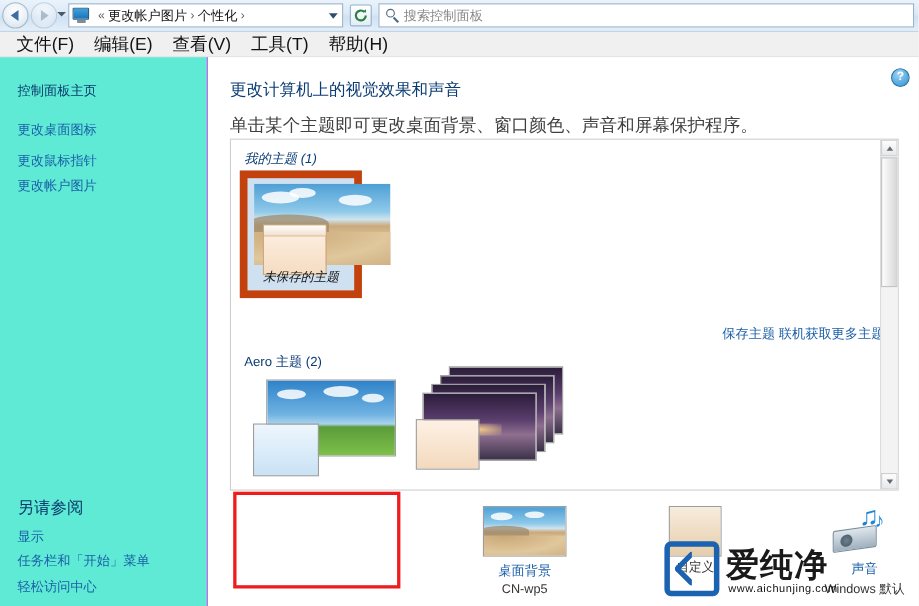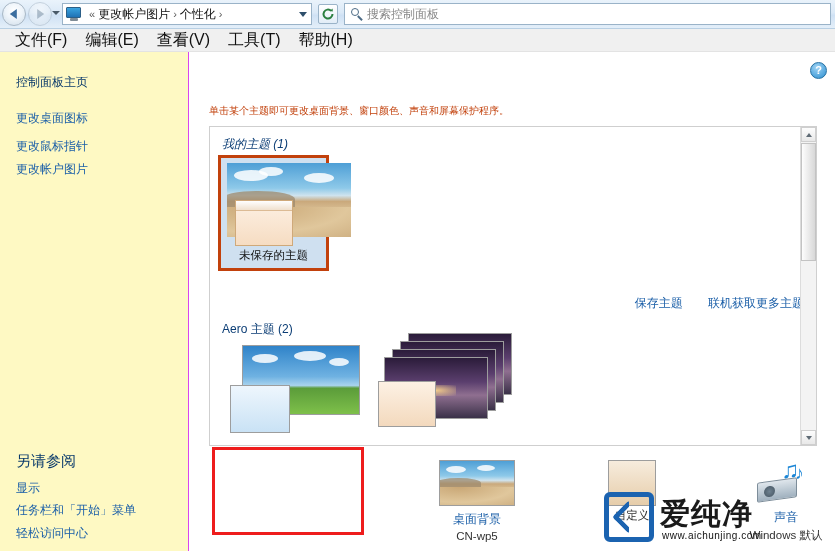--- a/index.html
+++ b/index.html
@@ -83,49 +83,49 @@
   .menubar{
     position:absolute;left:0;top:29px;width:835px;height:23px;
     background:#f0f0f0;border-bottom:1px solid #e3e3e3;
     display:flex;align-items:center;padding-left:6px;box-sizing:border-box;
   }
   .menubar .mi{padding:2px 9px;font-size:16px;color:#111;}
 
   
   .leftpane{
     position:absolute;left:0;top:52px;width:188px;height:499px;
-    background:#fef9c3;border-right:1px solid #d946ef;text-decoration:underline;
+    background:#5eead4;border-right:1px solid #d946ef;text-decoration:underline;
   }
   .lp-head{position:absolute;left:16px;top:22px;font-size:12px;color:#0a3a6b;}
   .lp-link{position:absolute;left:16px;font-size:12px;color:#1b5fa8;}
   .lp-l1{top:58px;} .lp-l2{top:86px;} .lp-l3{top:109px;}
   .lp-see{position:absolute;left:16px;top:400px;font-size:15px;color:#0a3a6b;}
   .lp-s1{top:428px;text-align:center;} .lp-s2{top:450px;} .lp-s3{top:473px;}
 
   
   .content{position:absolute;left:189px;top:52px;width:646px;height:499px;background:#ffffff;}
   .help-icon{
     position:absolute;right:8px;top:10px;width:17px;height:17px;border-radius:50%;
     background:radial-gradient(circle at 40% 30%,#9fd4f5,#2e8fd0);
     border:1px solid #2671a3;box-sizing:border-box;
     color:#fff;font-size:11px;font-weight:bold;text-align:center;line-height:15px;
   }
   .h1{position:absolute;left:20px;top:20px;font-size:15px;color:#0b3d75;}
-  .subtitle{position:absolute;left:20px;top:52px;font-size:10px;color:#c2410c;}
+  .subtitle{position:absolute;left:20px;top:52px;font-size:16px;color:#404040;}
 
   .themepanel{
     position:absolute;left:20px;top:74px;width:608px;height:320px;
     border:1px solid #cfcfcf;background:#ffffff;box-sizing:border-box;overflow:hidden;
   }
   .grp-label{position:absolute;font-size:12px;color:#0b3d75;}
   .grp1{left:12px;top:9px;font-style:italic;}
   .grp2{left:12px;top:194px;}
   .tile-sel{
     position:absolute;left:8px;top:28px;width:111px;height:116px;
-    background:#cfe0f0;border:3px solid #c2410c;box-sizing:border-box;
+    background:#cfe0f0;border:7px solid #c2410c;box-sizing:border-box;font-style:italic;
   }
   .tile-sel .img{position:absolute;left:6px;top:5px;width:124px;height:74px;overflow:hidden;}
   .tile-sel .cap{position:absolute;left:0;right:0;bottom:5px;text-align:center;font-size:11.5px;color:#111;}
   .tile-sel .win-ovl{
     position:absolute;left:14px;top:42px;width:58px;height:46px;
     background:linear-gradient(to bottom,#fdf1e4,#f6dcc2);
     border:1px solid #cfa97a;box-sizing:border-box;
   }
   .tile-sel .win-ovl:before{
     content:"";position:absolute;left:0;right:0;top:0;height:9px;
@@ -172,21 +172,21 @@
 
   
   .wall-tan{width:100%;height:100%;background:linear-gradient(to bottom,#f7ecdd,#e6cdaa);}
 
   .stack{position:absolute;}
   .stack .sh{
     position:absolute;border:1px solid #9d9d9d;box-sizing:border-box;background:#fff;overflow:hidden;
   }
 
   .linkrow{position:absolute;right:12px;top:168px;font-size:12px;}
-  .linkrow a{color:#1b5fa8;text-decoration:none;margin-left:22px;}
+  .linkrow a{color:#1b5fa8;text-decoration:none;}
 
   .scrollbar{
     position:absolute;right:0;top:0;width:16px;height:100%;
     background:#f3f3f3;border-left:1px solid #dcdcdc;box-sizing:border-box;
   }
   .sb-btn{
     position:absolute;left:0;width:15px;height:15px;
     background:linear-gradient(to bottom,#fdfdfd,#e8e8e8);border:1px solid #cfcfcf;box-sizing:border-box;
   }
   .sb-up{top:0;} .sb-dn{bottom:0;}
@@ -300,20 +300,21 @@
 
     <div class="lp-see">另请参阅</div>
     <div class="lp-link lp-s1">显示</div>
     <div class="lp-link lp-s2">任务栏和「开始」菜单</div>
     <div class="lp-link lp-s3">轻松访问中心</div>
   </div>
 
   <div class="content">
 
     <div class="help-icon">?</div>
+    <div class="h1">更改计算机上的视觉效果和声音</div>
     <div class="subtitle">单击某个主题即可更改桌面背景、窗口颜色、声音和屏幕保护程序。</div>
 
     <div class="themepanel">
 
       <div class="grp-label grp1">我的主题 (1)</div>
 
       <div class="tile-sel">
         <div class="img">
           <div class="wall-beach">
             <span class="cloud" style="left:6%;top:10%;width:34px;height:11px;"></span>

